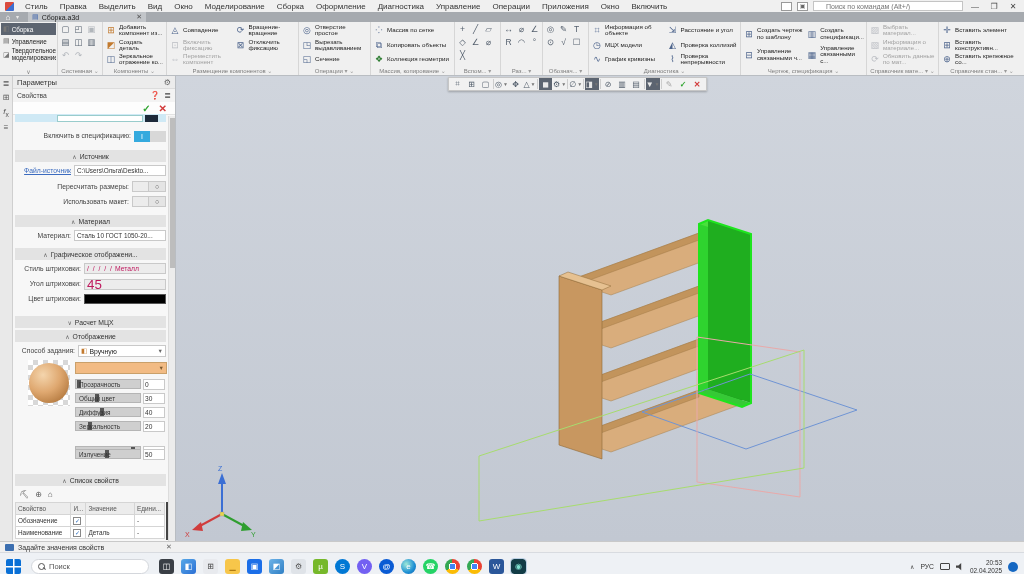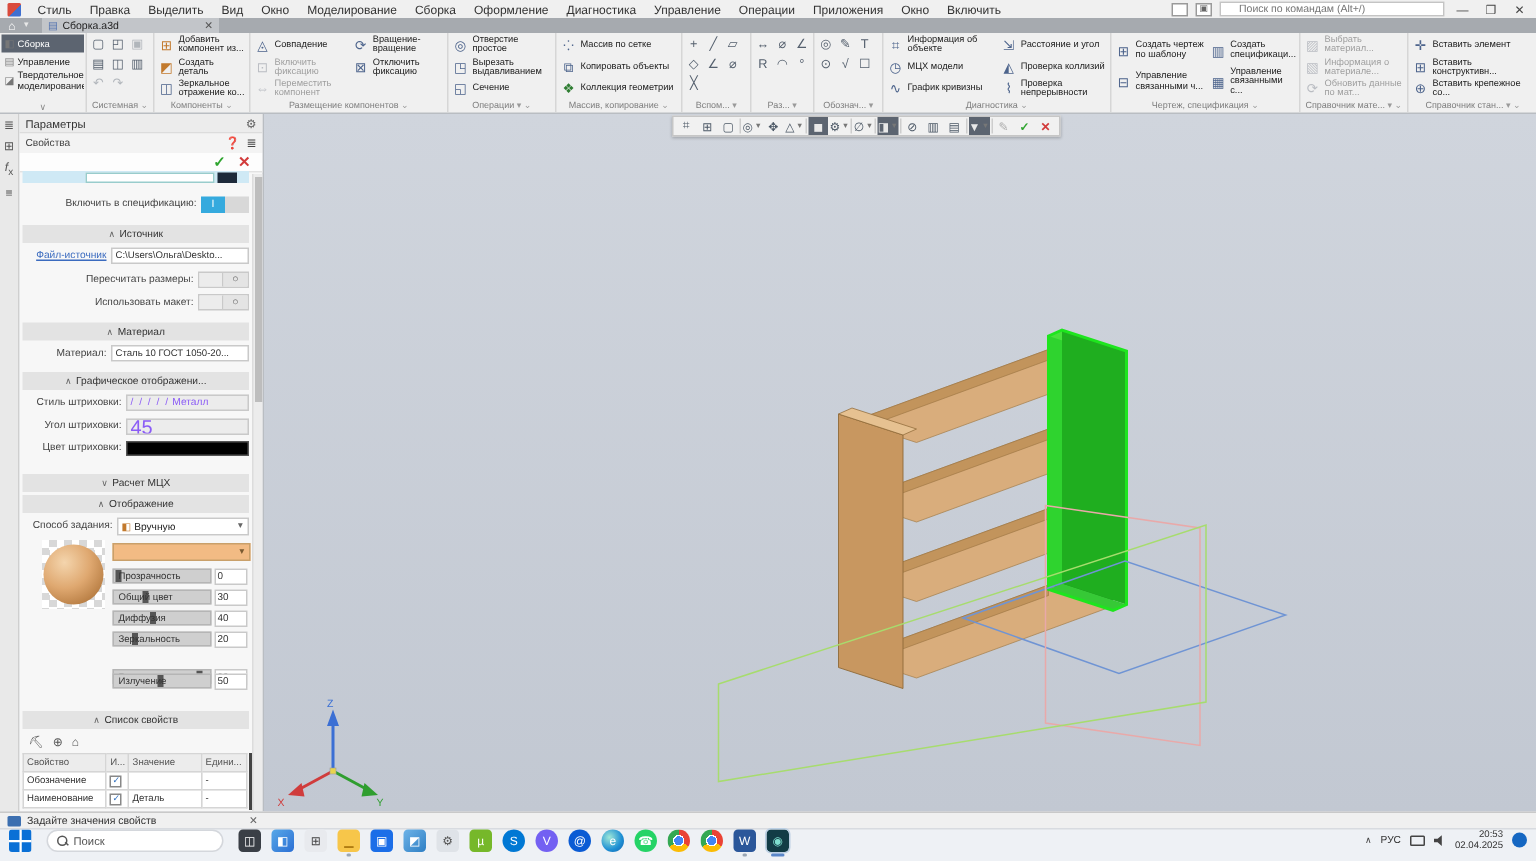--- a/index.html
+++ b/index.html
@@ -50,21 +50,21 @@
 .p-sub{position:absolute;left:0;top:13px;right:0;height:13px;background:#f3f3f3;display:flex;align-items:center;padding:0 4px;color:#444}
 .p-sub .ri{margin-left:auto;display:flex;gap:4px;font-size:8px;color:#444}
 .p-ok{position:absolute;left:0;top:26px;right:0;height:13px;display:flex;align-items:center;justify-content:flex-end;gap:8px;padding:0 8px;border-bottom:1px solid #e2e2e2;background:#fdfdfd}
 .ok-v{color:#2fa52f;font-size:10px;font-weight:bold}
 .ok-x{color:#d23b3b;font-size:10px;font-weight:bold}
 .sect{position:absolute;left:2px;right:9px;height:12px;background:#e3e3e3;display:flex;align-items:center;justify-content:center;gap:3px;color:#333;font-size:6.8px}
 .sect .ch{color:#666;font-size:6px}
 .prow{position:absolute;left:2px;right:9px;display:flex;align-items:center}
 .plabel{flex:1;text-align:right;padding-right:3px;color:#444;line-height:1.05}
 .pfield{background:#fff;border:1px solid #c9c9c9;height:11px;display:flex;align-items:center;padding:0 2px;color:#333;overflow:hidden;white-space:nowrap}
-.pfield.gray{background:#ececec;color:#8b5cf6}
+.pfield.gray{background:#ececec;color:#be185d}
 .plink{color:#3b6bbf;text-decoration:underline}
 .toggle{width:32px;height:11px;display:flex}
 .toggle .on{width:16px;background:#35aade;color:#fff;text-align:center;line-height:11px;font-size:7px}
 .toggle .off{width:16px;background:#d8d8d8}
 .oseg{display:flex;border:1px solid #c9c9c9;height:11px}
 .oseg .c1{width:16px;background:#ececec;border-right:1px solid #c9c9c9}
 .oseg .c2{width:16px;background:#e4e4e4;text-align:center;line-height:10px;font-size:7px;color:#555}
 .swatch{height:10px;background:#000;border:1px solid #555}
 .ddown{background:#fff;border:1px solid #c9c9c9;height:12px;display:flex;align-items:center;gap:2px;padding:0 2px}
 .ddown .dv{margin-left:auto;color:#666;font-size:5.5px}
@@ -95,21 +95,21 @@
 .vtb.pressed{background:#5c6470;color:#e8e8e8}
 .vtb.sep{min-width:1px;width:1px;height:10px;background:#cdcdcd;padding:0}
 .vtb.green{color:#2fa52f;font-weight:bold}
 .vtb.red{color:#d23b3b;font-weight:bold}
 .vtb.dim{color:#aaa}
 
 .statusbar{position:absolute;left:0;top:541px;width:1024px;height:11px;background:#f0f0f0;border-top:1px solid #c9c9c9;display:flex;align-items:center;font-size:7px;color:#333;z-index:31}
 .sb-ico{width:9px;height:7px;background:#3c6fb0;margin:0 4px 0 5px;border-radius:1px}
 .sb-x{position:absolute;left:166px;color:#666;font-size:7px}
 
-.taskbar{position:absolute;left:0;top:552px;width:1024px;height:22px;background:#eef1f5;border-top:1px solid #d8dbe0;display:flex;align-items:flex-start;z-index:40}
+.taskbar{position:absolute;left:0;top:552px;width:1024px;height:22px;background:#eef1f5;border-top:1px solid #d8dbe0;display:flex;align-items:flex-end;z-index:40}
 .tb-start{width:15px;height:15px;margin-left:6px;background:linear-gradient(#fff,#fff) 50% 50%/1.5px 100% no-repeat,linear-gradient(#fff,#fff) 50% 50%/100% 1.5px no-repeat,#0a70d6;border-radius:2px}
 .tb-search{margin-left:10px;width:118px;height:15px;background:#fff;border:1px solid #d4d7dc;border-radius:8px;display:flex;align-items:center;gap:4px;padding:0 6px;color:#555;font-size:7.5px}
 .mag{position:relative;width:7px;height:7px}
 .mag::before{content:"";position:absolute;left:0;top:0;width:5px;height:5px;border:1px solid #555;border-radius:50%}
 .mag::after{content:"";position:absolute;left:4.5px;top:4.5px;width:3px;height:1px;background:#555;transform:rotate(45deg)}
 .tb-icons{display:flex;align-items:center;gap:7px;margin-left:10px}
 .ti{position:relative;width:15px;height:15px;border-radius:3px;display:flex;align-items:center;justify-content:center;font-size:8px;color:#fff}
 .ti.active{outline:1px solid #bcd0e4;background:#dde7f2}
 .ti.active::after{content:"";position:absolute;left:3px;bottom:-3px;width:9px;height:2px;background:#5a87c9;border-radius:1px}
 .ti.dot::after{content:"";position:absolute;left:6px;bottom:-3px;width:3px;height:2px;background:#9aa6b4;border-radius:1px}

